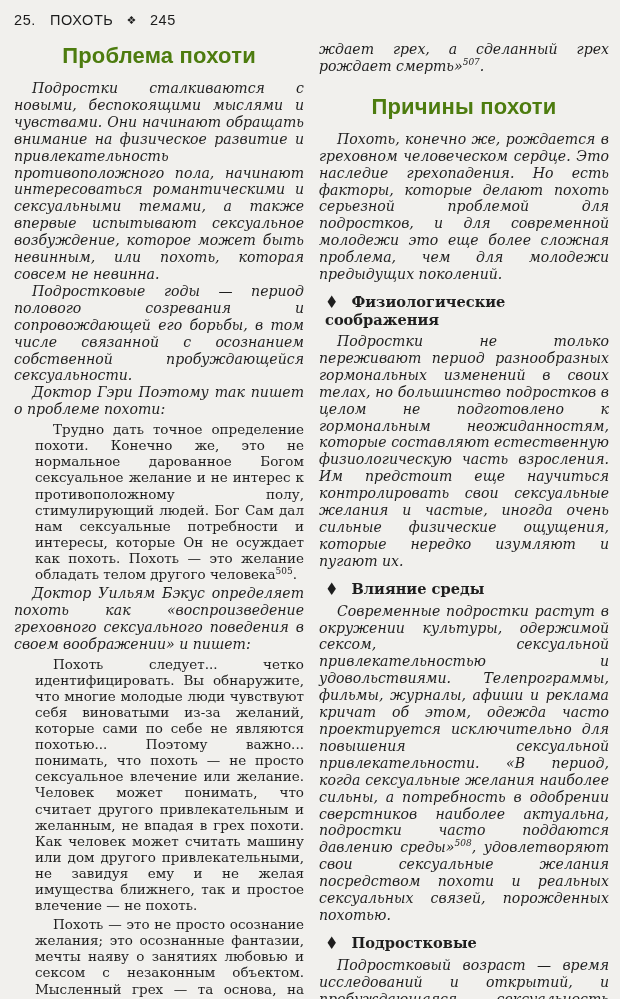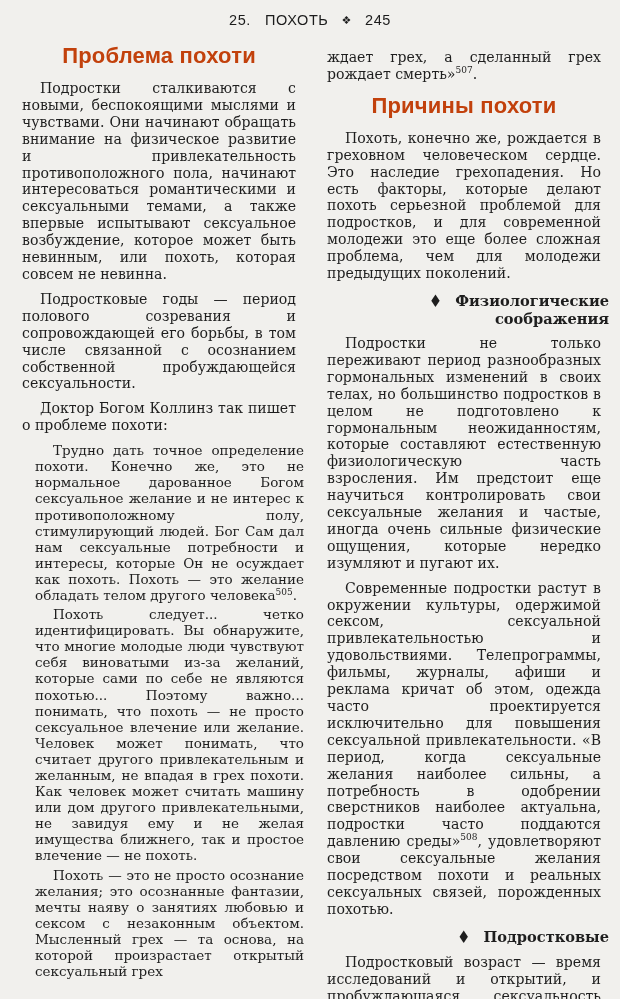--- a/index.html
+++ b/index.html
@@ -19,21 +19,21 @@
     width: 620px;
     height: 999px;
     padding: 12px 10px 6px 14px;
   }
   
   .running-head {
     font-family: "Liberation Sans", sans-serif;
     font-size: 14.5px;
     letter-spacing: 0.6px;
     color: #1c1c1c;
-    text-align: center;
+    text-align: left;
     padding-right: 4px;
     white-space: nowrap;
   }
   .running-head .chap-num { margin-right: 14px; }
   .running-head .chap-title { margin-right: 13px; }
   .running-head .sep { font-size: 11px; margin-right: 13px; position: relative; top: -1px; }
   
   .columns {
     display: flex;
     gap: 15px;
@@ -45,42 +45,43 @@
     flex: 0 0 290px;
     text-align: justify;
   }
   .col-title {
     font-family: "Liberation Sans", sans-serif;
     font-weight: bold;
     font-size: 22px;
     letter-spacing: 0.2px;
     text-align: center;
     margin: 2px 0 11px 0;
-    color: #c2410c;
+    color: #4d7c0f;
   }
-  .col-title.spaced { margin-top: 10px; }
+  .col-title.spaced { margin-top: 19px; }
   p.para {
-    margin: 8px;
+    margin: 0;
     font-size: 14.1px;
     line-height: 16.9px;
     text-indent: 18px;
+    font-style: italic;
   }
   p.para.no-indent { text-indent: 0; }
   p.quote {
     margin: 3px 0 3px 21px;
     font-size: 13.5px;
     line-height: 16.1px;
     text-indent: 18px;
   }
   .subhead {
     margin: 10px 0 5px 0;
     padding-left: 6px;
     font-weight: bold;
     font-size: 14.6px;
-    text-align: right;
+    text-align: left;
     text-indent: 0;
   }
   .subhead .bullet {
     display: inline-block;
     margin-right: 13px;
     font-size: 15px;
     transform: scaleY(1.15);
   }
   .it { }
   sup.fn {
@@ -97,30 +98,32 @@
 
   <div class="running-head">
     <span class="chap-num">25.</span><span class="chap-title">ПОХОТЬ</span><span class="sep">❖</span><span class="page-num">245</span>
   </div>
 
   <div class="columns">
     <div class="col" id="col-left">
         <h2 class="col-title">Проблема похоти</h2>
         <p class="para"><span>Подростки сталкиваются с новыми, беспокоящими мыслями и чувствами. Они начинают обращать внимание на физическое развитие и привлекательность противоположного пола, начинают интересоваться романтическими и сексуальными темами, а также впервые испытывают сексуальное возбуждение, которое может быть невинным, или похоть, которая совсем не невинна.</span></p>
         <p class="para"><span>Подростковые годы — период полового созревания и сопровождающей его борьбы, в том числе связанной с осознанием собственной пробуждающейся сексуальности.</span></p>
-        <p class="para"><span>Доктор Богом Коллинз так пишет о проблеме похоти:</span></p>
+        <p class="para"><span>Доктор Гэри Поэтому так пишет о проблеме похоти:</span></p>
         <p class="quote"><span>Трудно дать точное определение </span><span class="it">похоти</span><span>. Конечно же, это </span><span class="it">не</span><span> нормальное дарованное Богом сексуальное желание и не интерес к противоположному полу, стимулирующий людей. Бог Сам дал нам сексуальные потребности и интересы, которые Он не осуждает как похоть. Похоть — это желание обладать телом другого человека</span><sup class="fn">505</sup><span>.</span></p>
+        <p class="para"><span>Доктор Уильям Бэкус определяет похоть как «воспроизведение греховного сексуального поведения в своем воображении» и пишет:</span></p>
         <p class="quote"><span>Похоть следует... четко идентифицировать. Вы обнаружите, что многие молодые люди чувствуют себя виноватыми из-за желаний, которые сами по себе не являются похотью... Поэтому важно... понимать, что похоть — не просто сексуальное влечение или желание. Человек может понимать, что считает другого привлекательным и желанным, не впадая в грех похоти. Как человек может считать машину или дом другого привлекательными, не завидуя ему и не желая имущества ближнего, так и простое влечение — не похоть.</span></p>
         <p class="quote"><span>Похоть — это не просто осознание желания; это осознанные фантазии, мечты наяву о занятиях любовью и сексом с незаконным объектом. Мысленный грех — та основа, на которой произрастает открытый сексуальный грех</span></p>
       </div>
     <div class="col" id="col-right">
         <p class="para no-indent"><span>ждает грех, а сделанный грех рождает смерть»</span><sup class="fn">507</sup><span>.</span></p>
         <h2 class="col-title spaced">Причины похоти</h2>
         <p class="para"><span>Похоть, конечно же, рождается в греховном человеческом сердце. Это наследие грехопадения. Но есть факторы, которые делают похоть серьезной проблемой для подростков, и для современной молодежи это еще более сложная проблема, чем для молодежи предыдущих поколений.</span></p>
         <div class="subhead"><span class="bullet">♦</span><span>Физиологические соображения</span></div>
         <p class="para"><span>Подростки не только переживают период разнообразных гормональных изменений в своих телах, но большинство подростков в целом не подготовлено к гормональным неожиданностям, которые составляют естественную физиологическую часть взросления. Им предстоит еще научиться контролировать свои сексуальные желания и частые, иногда очень сильные физические ощущения, которые нередко изумляют и пугают их.</span></p>
+        <div class="subhead"><span class="bullet">♦</span><span>Влияние среды</span></div>
         <p class="para"><span>Современные подростки растут в окружении культуры, одержимой сексом, сексуальной привлекательностью и удовольствиями. Телепрограммы, фильмы, журналы, афиши и реклама кричат об этом, одежда часто проектируется исключительно для повышения сексуальной привлекательности. «В период, когда сексуальные желания наиболее сильны, а потребность в одобрении сверстников наиболее актуальна, подростки часто поддаются давлению среды»</span><sup class="fn">508</sup><span>, удовлетворяют свои сексуальные желания посредством похоти и реальных сексуальных связей, порожденных похотью.</span></p>
         <div class="subhead"><span class="bullet">♦</span><span>Подростковые</span></div>
         <p class="para"><span>Подростковый возраст — время исследований и открытий, и пробуждающаяся сексуальность часто сопровождается сильным любопытством, провоцирующим подростка откликаться на новые потребности. Любопытство — вещь, конечно, неплохая, но часто она усиливает похоть в подростке, которому не терпится испытать что-то новое и необычное.</span></p>
       </div>
   </div>
 
 </div>
 
 </body></html>

